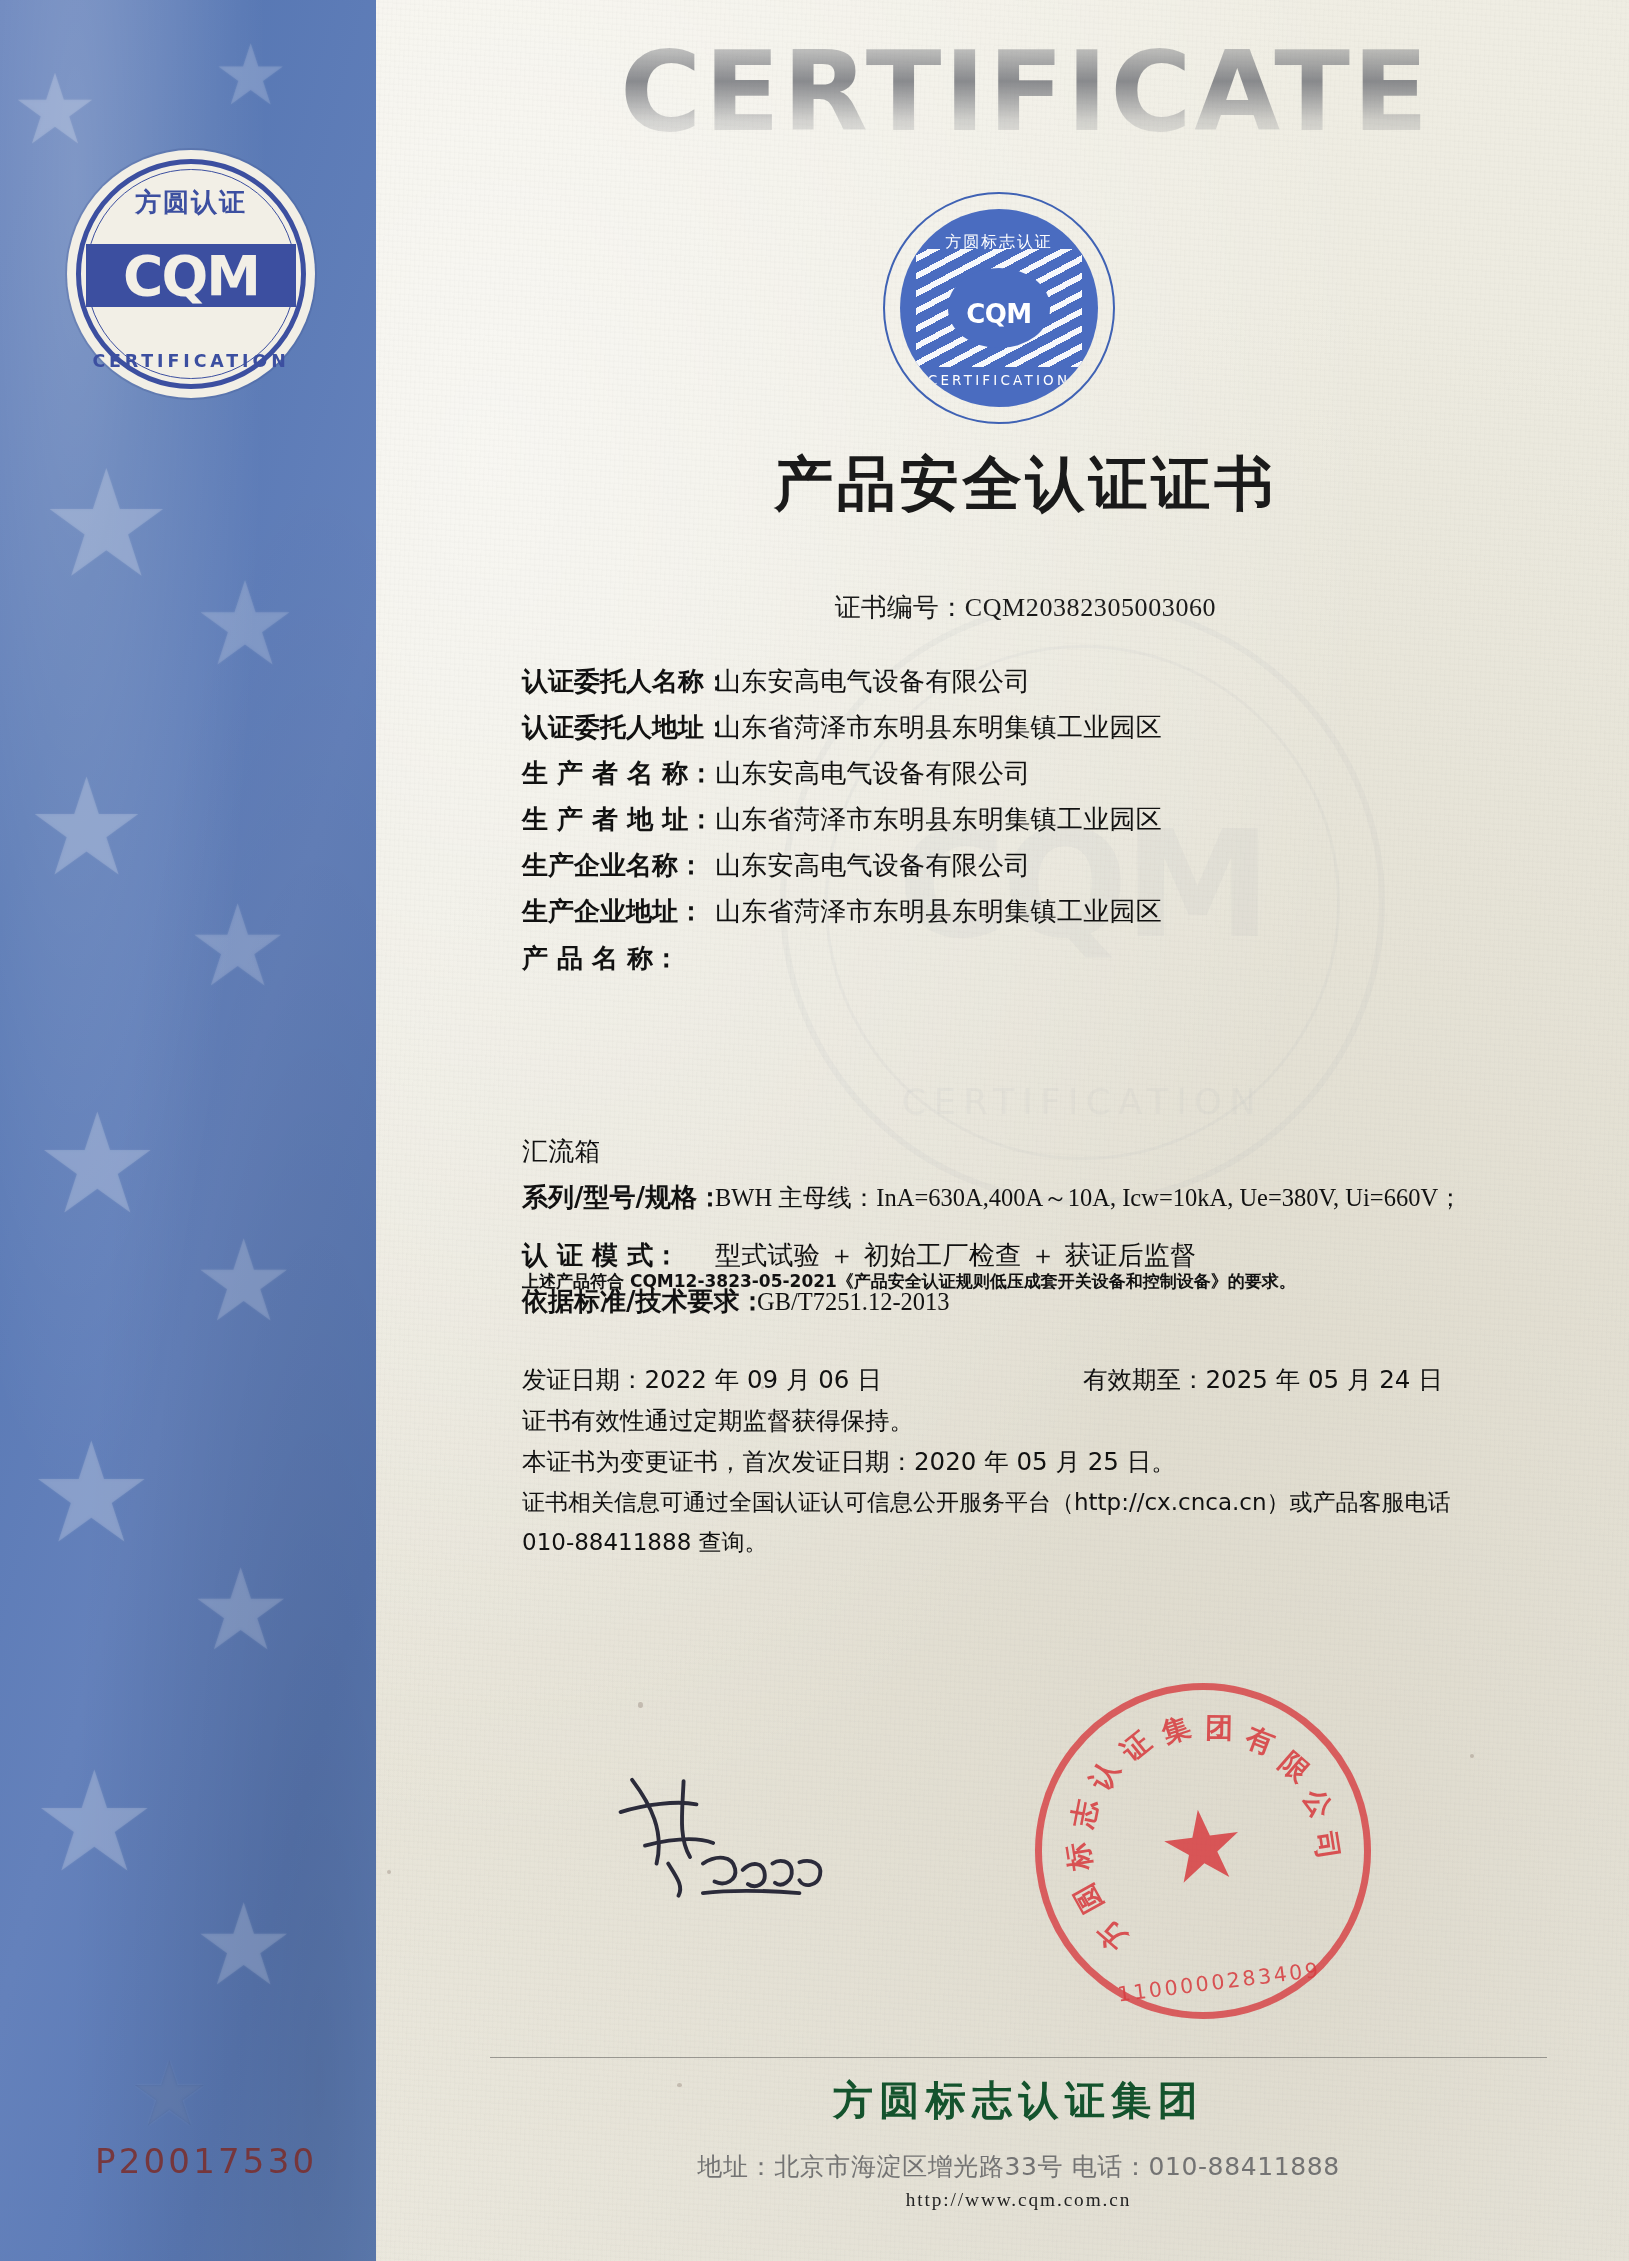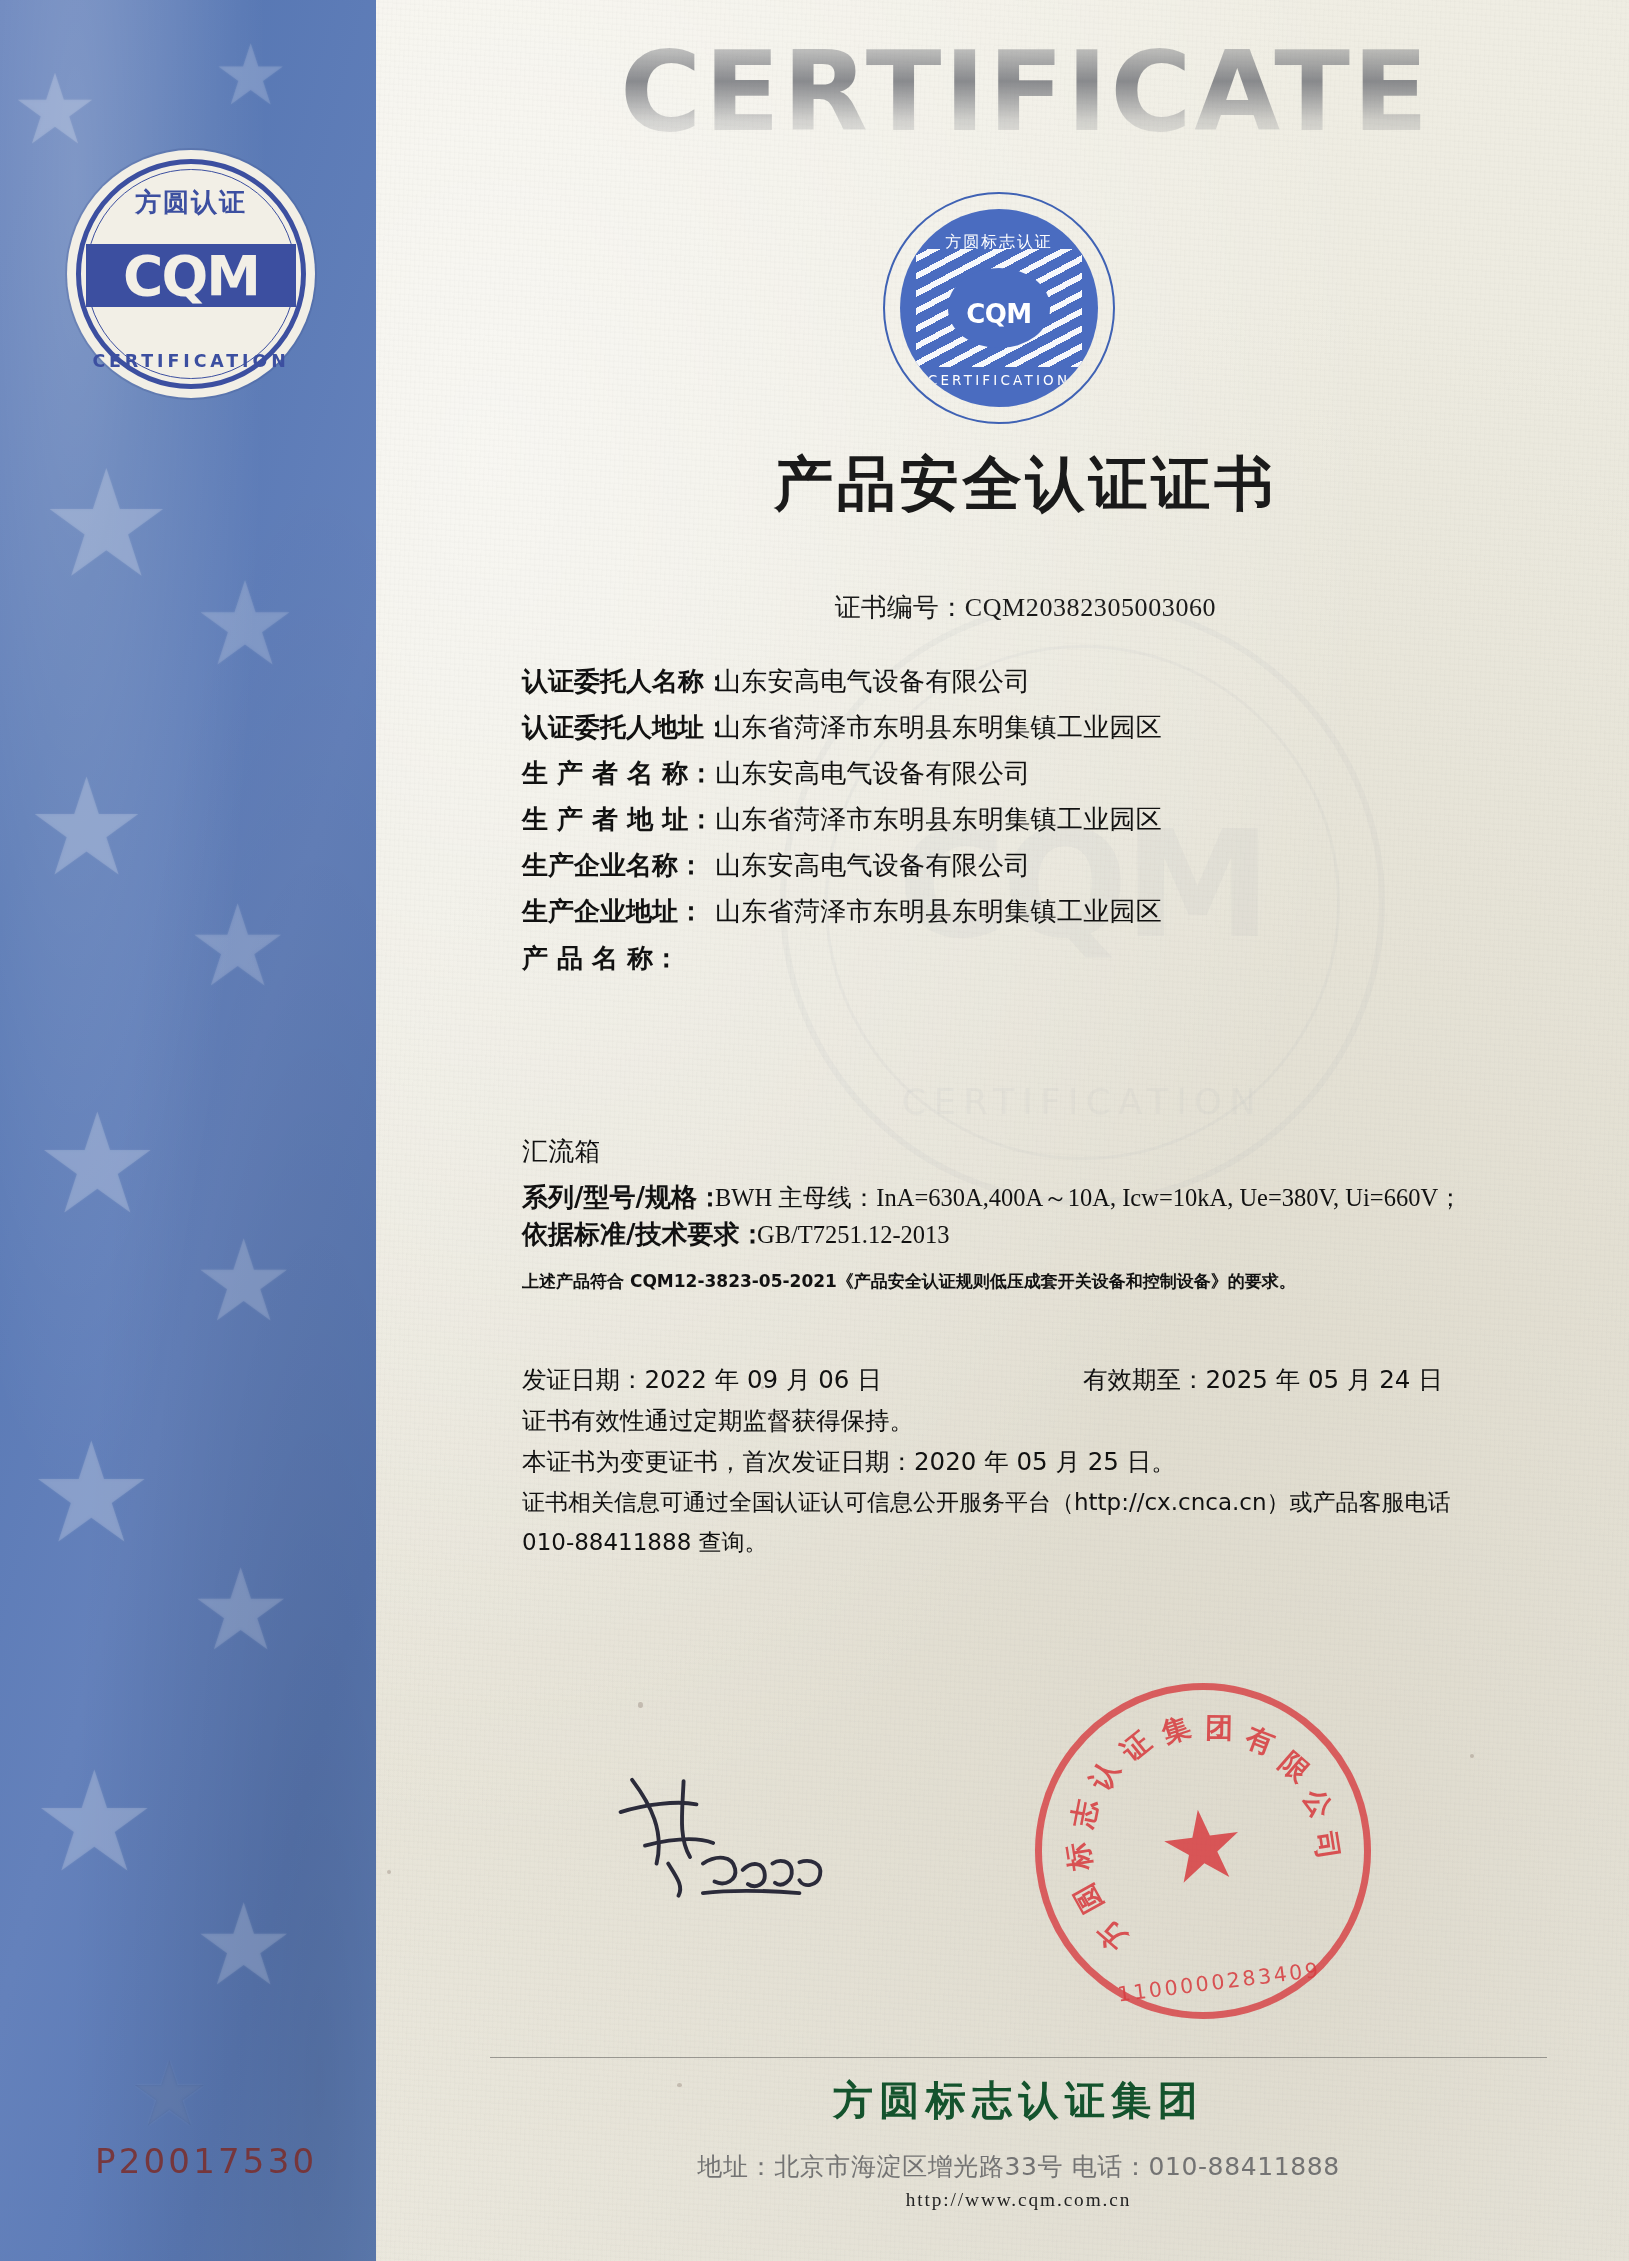--- a/index.html
+++ b/index.html
@@ -535,20 +535,24 @@
     <div class="frow" style="margin-top:11.6px;flex-direction:column;">
       <div class="flabel">产 品 名 称：</div>
       <div class="fvalue">汇流箱</div>
     </div>
 
     <div class="frow tight" style="margin-top:10.3px;">
       <div class="flabel">系列/型号/规格：</div>
       <div class="fvalue mono">BWH 主母线：InA=630A,400A～10A, Icw=10kA, Ue=380V, Ui=660V；</div>
     </div>
 
+    <div class="frow" style="margin-top:23px;">
+      <div class="flabel">认 证 模 式：</div>
+      <div class="fvalue">型式试验 ＋ 初始工厂检查 ＋ 获证后监督</div>
+    </div>
 
     <div class="frow">
       <div class="flabel" style="width:235px;flex:0 0 235px;">依据标准/技术要求：</div>
       <div class="fvalue mono">GB/T7251.12-2013</div>
     </div>
 
   </div>
 
   <div id="statement">上述产品符合 CQM12-3823-05-2021《产品安全认证规则低压成套开关设备和控制设备》的要求。</div>
 

